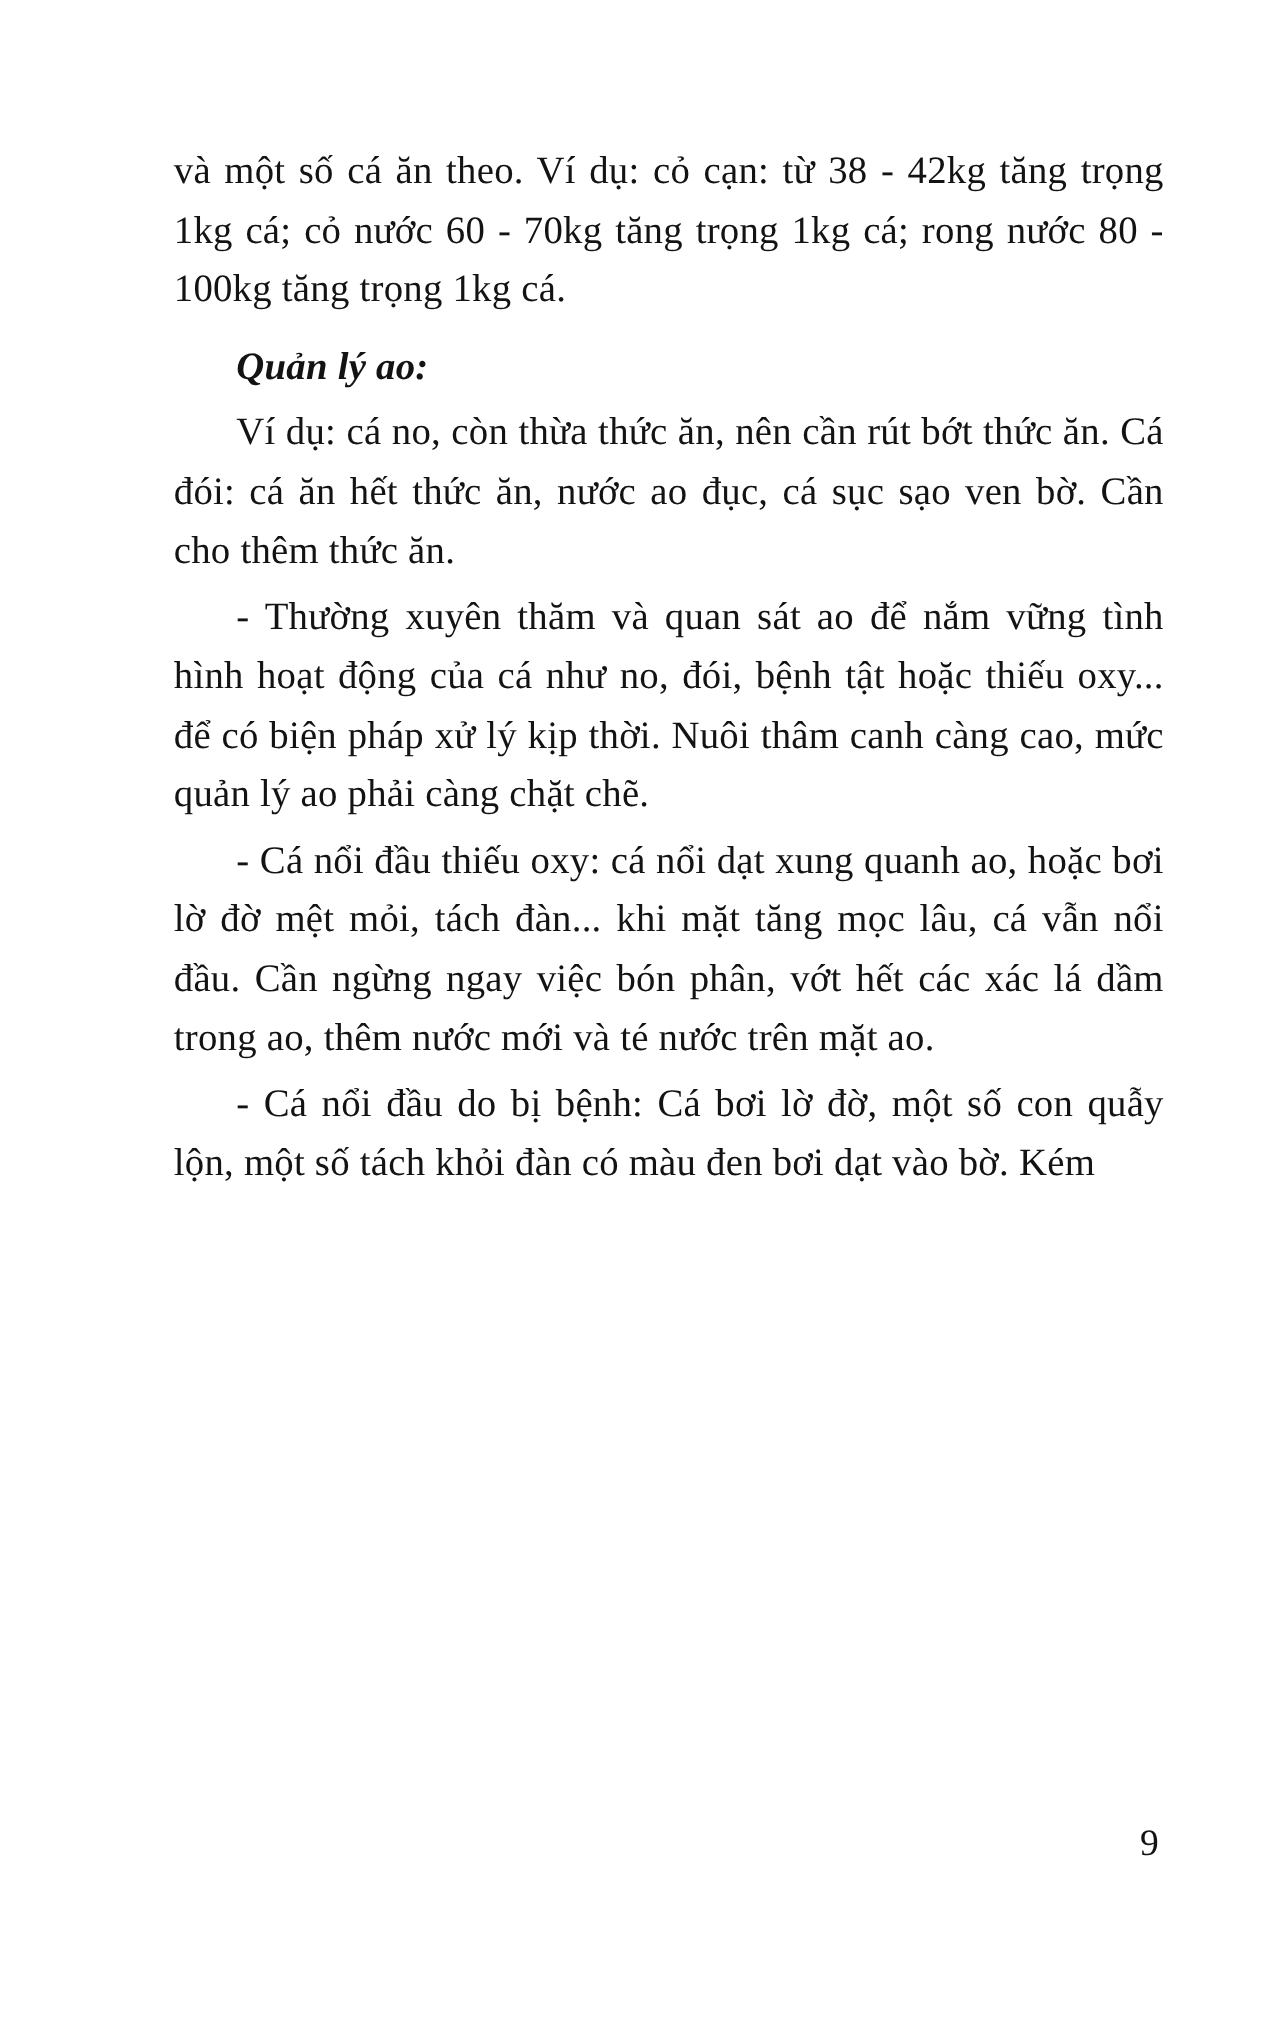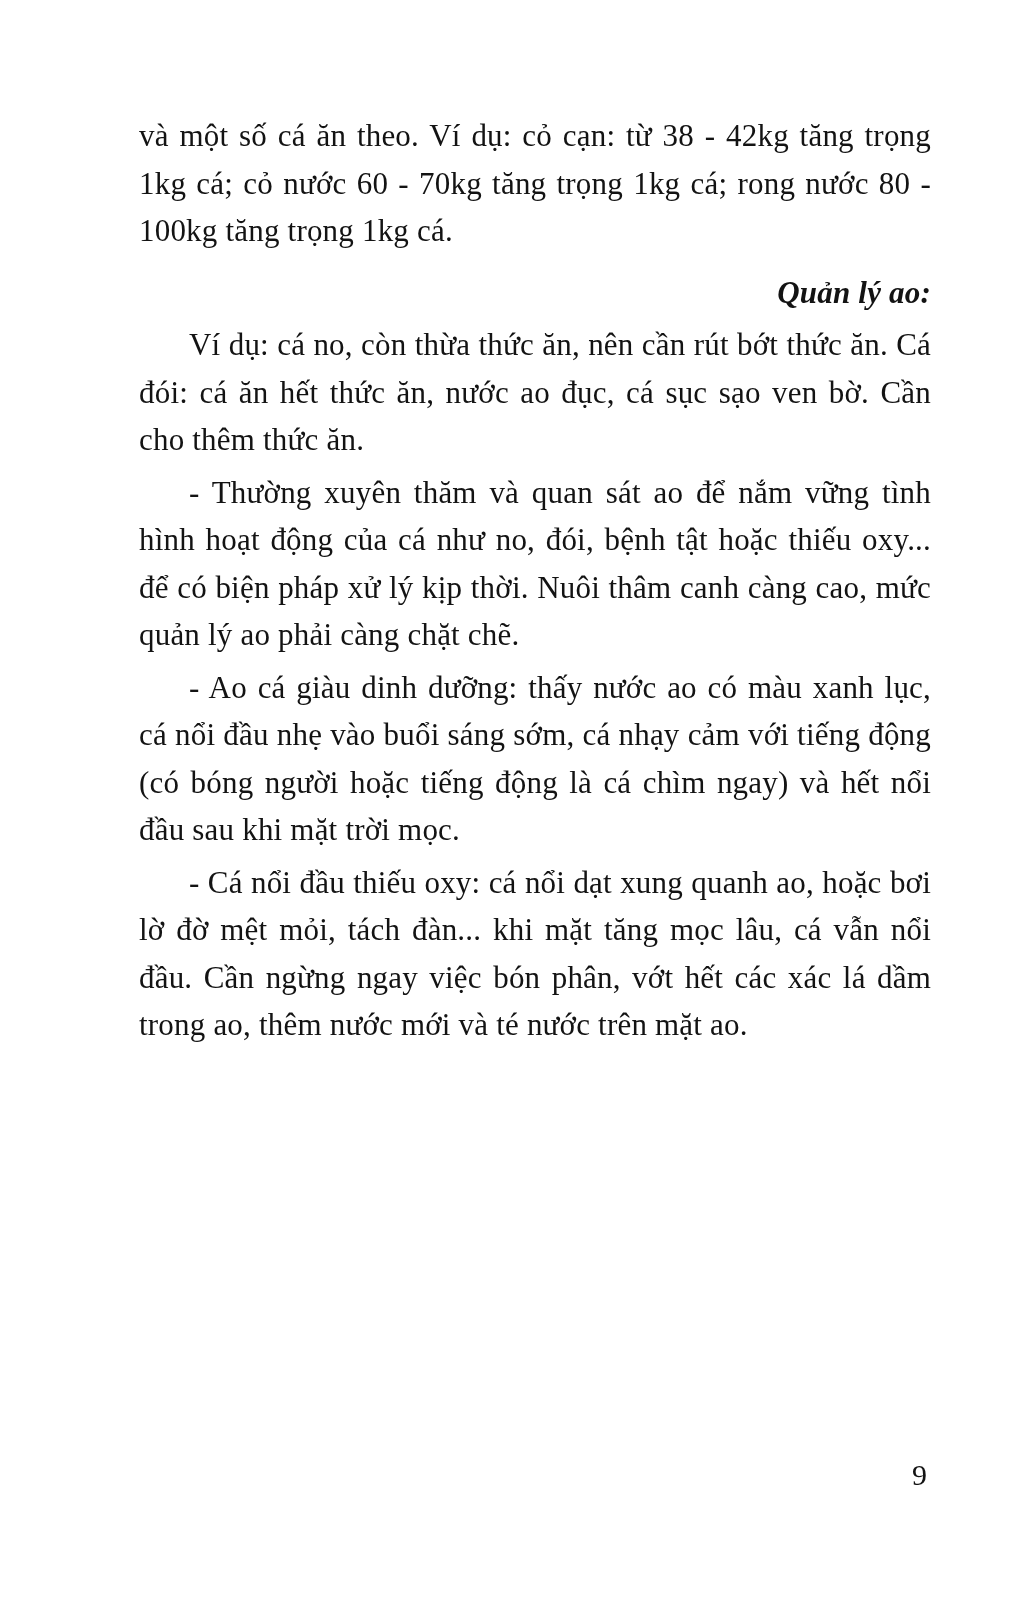--- a/index.html
+++ b/index.html
@@ -36,37 +36,37 @@
   p.no-indent {
     text-indent: 0;
   }
   h3.section-heading {
     margin: 14px 0 5px 0;
     text-indent: 50px;
     font-size: 31px;
     line-height: 47.5px;
     font-weight: bold;
     font-style: italic;
-    text-align: right;
+    text-align: left;
   }
   .page-number {
     position: absolute;
     left: 888px;
     top: 1455px;
     font-size: 30px;
     line-height: 40px;
     color: #131313;
   }
 </style>
 </head>
 <body>
 
 <div class="page">
   <div class="content">
     <p class="no-indent">và một số cá ăn theo. Ví dụ: cỏ cạn: từ 38 - 42kg tăng trọng 1kg cá; cỏ nước 60 - 70kg tăng trọng 1kg cá; rong nước 80 - 100kg tăng trọng 1kg cá.</p>
     <h3 class="section-heading">Quản lý ao:</h3>
     <p class="indent">Ví dụ: cá no, còn thừa thức ăn, nên cần rút bớt thức ăn. Cá đói: cá ăn hết thức ăn, nước ao đục, cá sục sạo ven bờ. Cần cho thêm thức ăn.</p>
     <p class="indent">- Thường xuyên thăm và quan sát ao để nắm vững tình hình hoạt động của cá như no, đói, bệnh tật hoặc thiếu oxy... để có biện pháp xử lý kịp thời. Nuôi thâm canh càng cao, mức quản lý ao phải càng chặt chẽ.</p>
-    <p class="indent">- Ao cá giàu dinh dưỡng: thấy nước ao có màu xanh lục, cá nổi đầu nhẹ vào buổi sáng sớm, cá nhạy cảm với tiếng động (có bóng người hoặc tiếng động là cá chìm ngay) và hết nổi đầu sau khi mặt trời mọc.</p>
     <p class="indent">- Cá nổi đầu thiếu oxy: cá nổi dạt xung quanh ao, hoặc bơi lờ đờ mệt mỏi, tách đàn... khi mặt tăng mọc lâu, cá vẫn nổi đầu. Cần ngừng ngay việc bón phân, vớt hết các xác lá dầm trong ao, thêm nước mới và té nước trên mặt ao.</p>
+    <p class="indent">- Cá nổi đầu do bị bệnh: Cá bơi lờ đờ, một số con quẫy lộn, một số tách khỏi đàn có màu đen bơi dạt vào bờ. Kém</p>
   </div>
   <div class="page-number">9</div>
 </div>
 
 </body></html>

